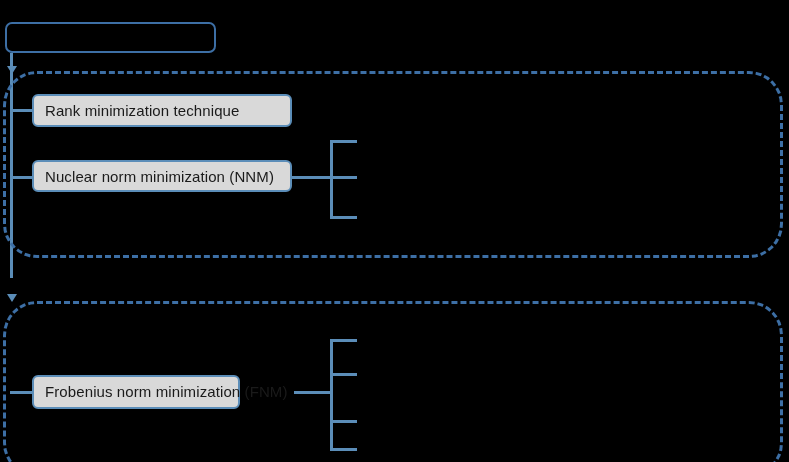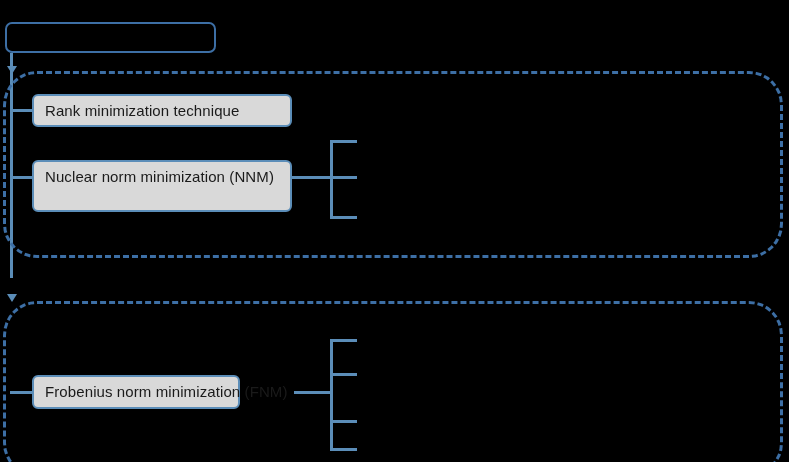--- a/index.html
+++ b/index.html
@@ -91,21 +91,21 @@
   #box-rank {
     left: 32px;
     top: 74px;
     width: 260px;
     height: 33px;
   }
   #box-nnm {
     left: 32px;
     top: 140px;
     width: 260px;
-    height: 52px;
+    height: 32px;
   }
   #box-fnm {
     left: 32px;
     top: 355px;
     width: 208px;
     height: 34px;
   }
 
   
   .line-v {

